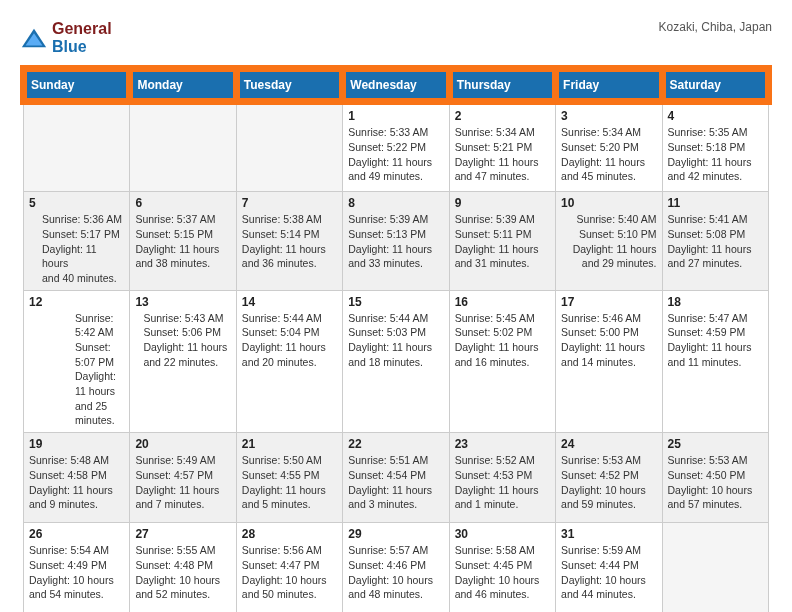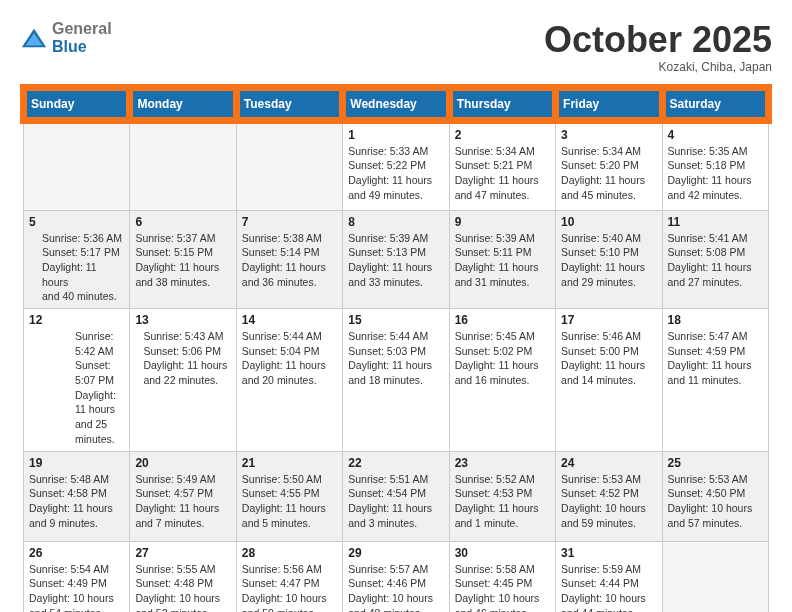--- a/index.html
+++ b/index.html
@@ -22,21 +22,21 @@
       gap: 4px;
     }
     .logo-text {
       display: flex;
       flex-direction: column;
       line-height: 1.1;
     }
     .logo-general {
       font-size: 16px;
       font-weight: bold;
-      color: #737373;
+      color: #7f1d1d;
     }
     .logo-blue {
       font-size: 16px;
       font-weight: bold;
       color: #1a6faf;
     }
     .logo-icon {
       width: 28px;
       height: 28px;
     }
@@ -103,21 +103,20 @@
     <svg class="logo-icon" viewBox="0 0 30 30" xmlns="http://www.w3.org/2000/svg">
       <polygon points="15,5 28,25 2,25" fill="#1a6faf"></polygon>
       <polygon points="15,10 24,23 6,23" fill="#5aacf5"></polygon>
     </svg>
     <div class="logo-text">
       <span class="logo-general">General</span>
       <span class="logo-blue">Blue</span>
     </div>
   </div>
   <div class="title-block">
-    <div class="month-title">October 2025</div>
     <div class="location">Kozaki, Chiba, Japan</div>
   </div>
 </div>
 
 <table class="calendar">
   <thead>
     <tr>
     <th>Sunday</th>
         <th>Monday</th>
         <th>Tuesday</th>
@@ -192,21 +191,21 @@
         </td>
         <td>
           <div class="day-num">9</div>
           <div class="day-info" style="white-space: pre-line;">Sunrise: 5:39 AM
 Sunset: 5:11 PM
 Daylight: 11 hours
 and 31 minutes.</div>
         </td>
         <td>
           <div class="day-num">10</div>
-          <div class="day-info" style="white-space: pre-line;">Sunrise: 5:40 AM
+          <div class="day-info" style="white-space: pre-line; text-align: right;">Sunrise: 5:40 AM
 Sunset: 5:10 PM
 Daylight: 11 hours
 and 29 minutes.</div>
         </td>
         <td>
           <div class="day-num">11</div>
           <div class="day-info" style="white-space: pre-line;">Sunrise: 5:41 AM
 Sunset: 5:08 PM
 Daylight: 11 hours
 and 27 minutes.</div>

